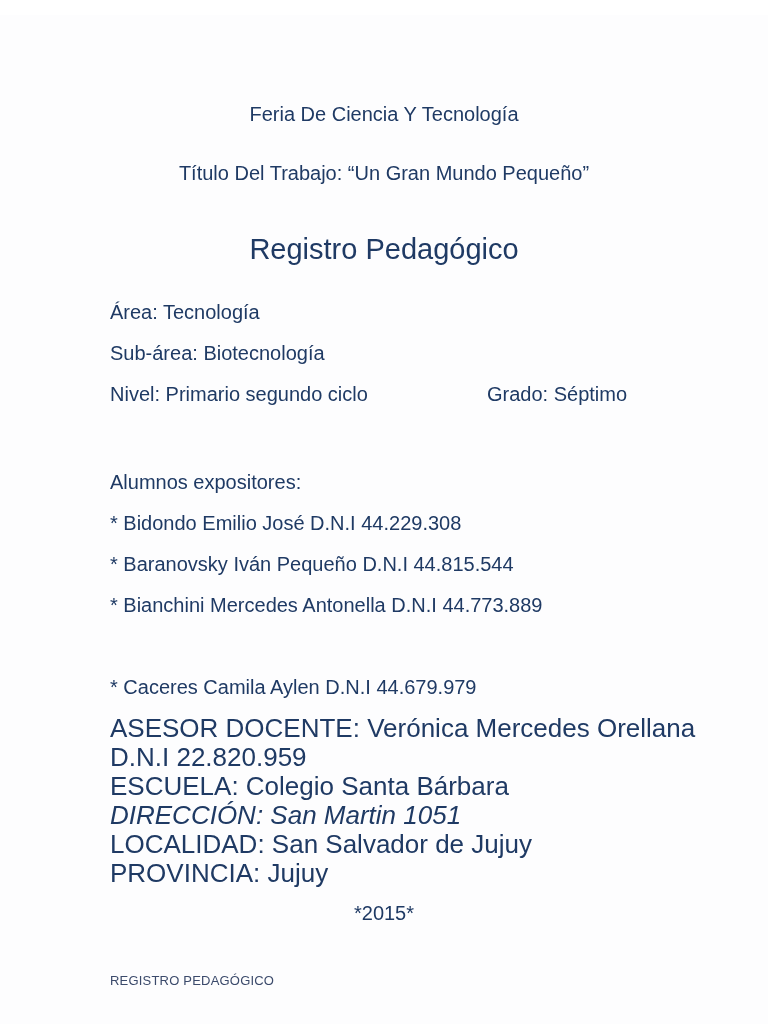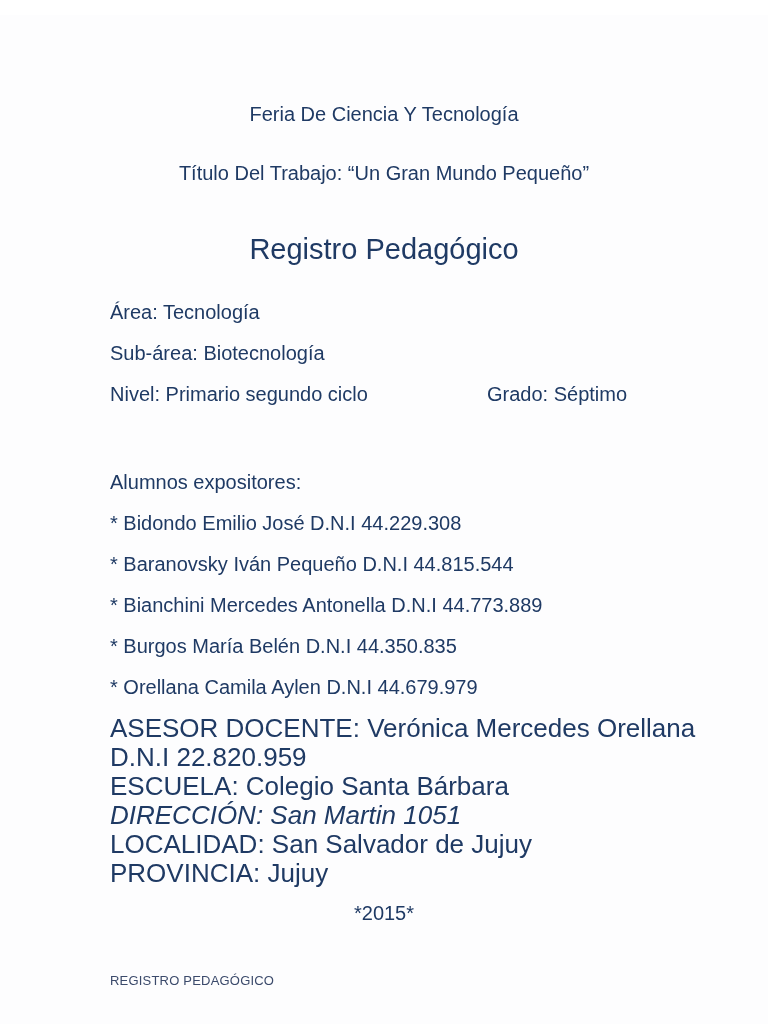--- a/index.html
+++ b/index.html
@@ -47,22 +47,21 @@
   <div class="abs left line" style="top:326px;">Sub-área: Biotecnología</div>
 
   <div class="abs left line" style="top:367px;">Nivel: Primario segundo ciclo</div>
   <div class="abs line" style="top:367px; left:487px;">Grado: Séptimo</div>
 
   <div class="abs left line" style="top:455px;">Alumnos expositores:</div>
 
   <div class="abs left line" style="top:496px;">* Bidondo Emilio José D.N.I 44.229.308</div>
   <div class="abs left line" style="top:537px;">* Baranovsky Iván Pequeño D.N.I 44.815.544</div>
   <div class="abs left line" style="top:578px;">* Bianchini Mercedes Antonella D.N.I 44.773.889</div>
-  <div class="abs left line" style="top:619px;">* Burgos María Belén D.N.I 44.350.835</div>
-  <div class="abs left line" style="top:660px;">* Orellana Camila Aylen  D.N.I 44.679.979</div>
+  <div class="abs left line" style="top:660px;">* Caceres Camila Aylen  D.N.I 44.679.979</div>
 
   <div class="abs left block-line" style="top:699px;">ASESOR DOCENTE: Verónica Mercedes Orellana</div>
   <div class="abs left block-line" style="top:728px;">D.N.I 22.820.959</div>
   <div class="abs left block-line" style="top:757px;">ESCUELA: Colegio Santa Bárbara</div>
   <div class="abs left block-line" style="top:786px;font-style:italic;">DIRECCIÓN: San Martin 1051</div>
   <div class="abs left block-line" style="top:815px;">LOCALIDAD: San Salvador de Jujuy</div>
   <div class="abs left block-line" style="top:844px;">PROVINCIA: Jujuy</div>
 
   <div class="abs center line" style="top:886px;">*2015*</div>
 

